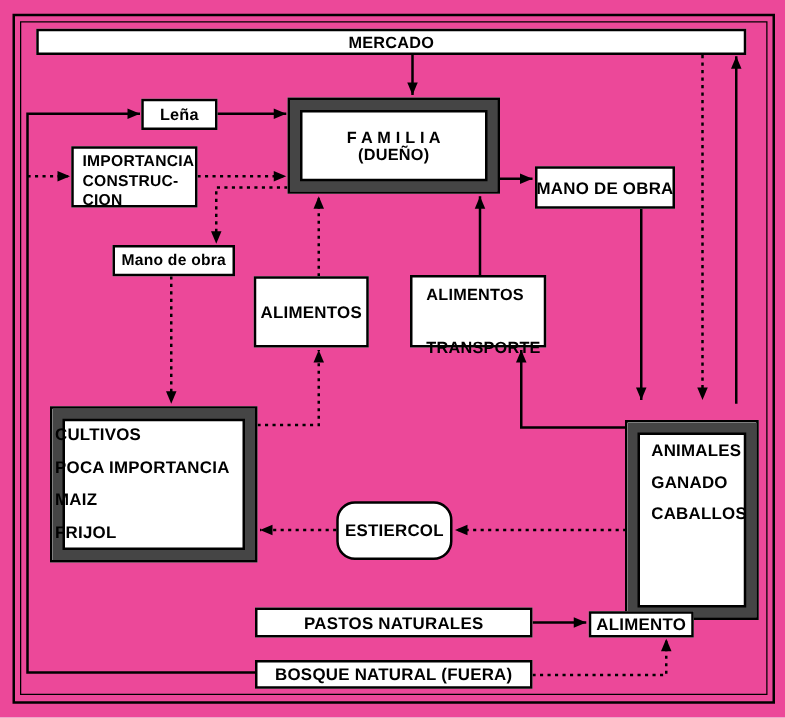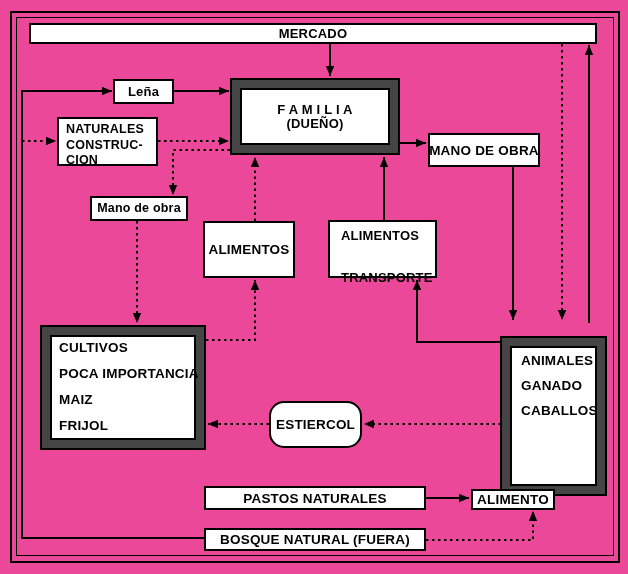--- a/index.html
+++ b/index.html
@@ -28,21 +28,21 @@
   
   #n-mercado   { left:29px;  top:23px;  width:568px; height:21px; font-size:13px; }
   #n-lena      { left:113px; top:79px;  width:61px;  height:25px; font-size:13px; }
   #n-materiales{ left:57px;  top:117px; width:101px; height:49px; font-size:12.5px; line-height:15.5px; padding:3px 0 0 7px; }
   #n-mano-obra-fam { left:90px; top:196px; width:98px; height:25px; font-size:12.5px; }
   #n-familia   { left:230px; top:78px;  width:170px; height:77px; font-size:13px; line-height:14px; }
   #n-mano-de-obra { left:428px; top:133px; width:112px; height:34px; }
   #n-alimentos { left:203px; top:221px; width:92px;  height:57px; }
   #n-alim-transp { left:328px; top:220px; width:109px; height:58px; padding:6px 0 0 11px; font-size:13px; }
   #n-alim-transp span + span { margin-top:27px; }
-  #n-cultivos  { left:40px;  top:325px; width:166px; height:125px; padding:8px 0 0 17px; line-height:26px; }
+  #n-cultivos  { left:40px;  top:325px; width:166px; height:125px; padding:8px 0 0 2px; line-height:26px; }
   #n-animales  { left:500px; top:336px; width:107px; height:160px; padding:10px 0 0 19px; line-height:25px; }
   #n-estiercol { left:269px; top:401px; width:93px;  height:47px;border-radius:15px; }
   #n-pastos    { left:204px; top:486px; width:222px; height:24px; }
   #n-alimento  { left:471px; top:489px; width:84px;  height:21px; }
   #n-bosque    { left:204px; top:528px; width:222px; height:23px; }
 </style>
 </head>
 <body>
 
 <div id="stage">
@@ -91,21 +91,21 @@
       <polygon points="532.0,449.0 527.8,459.0 536.2,459.0" fill="#000000"></polygon>
       <polyline points="426,540 533,540 533,511" fill="none" stroke="#000000" stroke-width="2" stroke-dasharray="2.5 3.5"></polyline>
       <polygon points="533.0,511.0 528.8,521.0 537.2,521.0" fill="#000000"></polygon>
     </svg>
 
   <div class="node" id="n-mercado">MERCADO</div>
 
   <div class="node" id="n-lena">Leña</div>
 
   <div class="node col start" id="n-materiales">
-    <span>NATURALES</span>
+    <span>IMPORTANCIA</span>
     <span>CONSTRUC-</span>
     <span>CION</span>
   </div>
 
   <div class="node" id="n-mano-obra-fam">Mano de obra</div>
 
   <div class="node thick col" id="n-familia">
     <span>F A M I L I A</span>
     <span>(DUEÑO)</span>
   </div>

